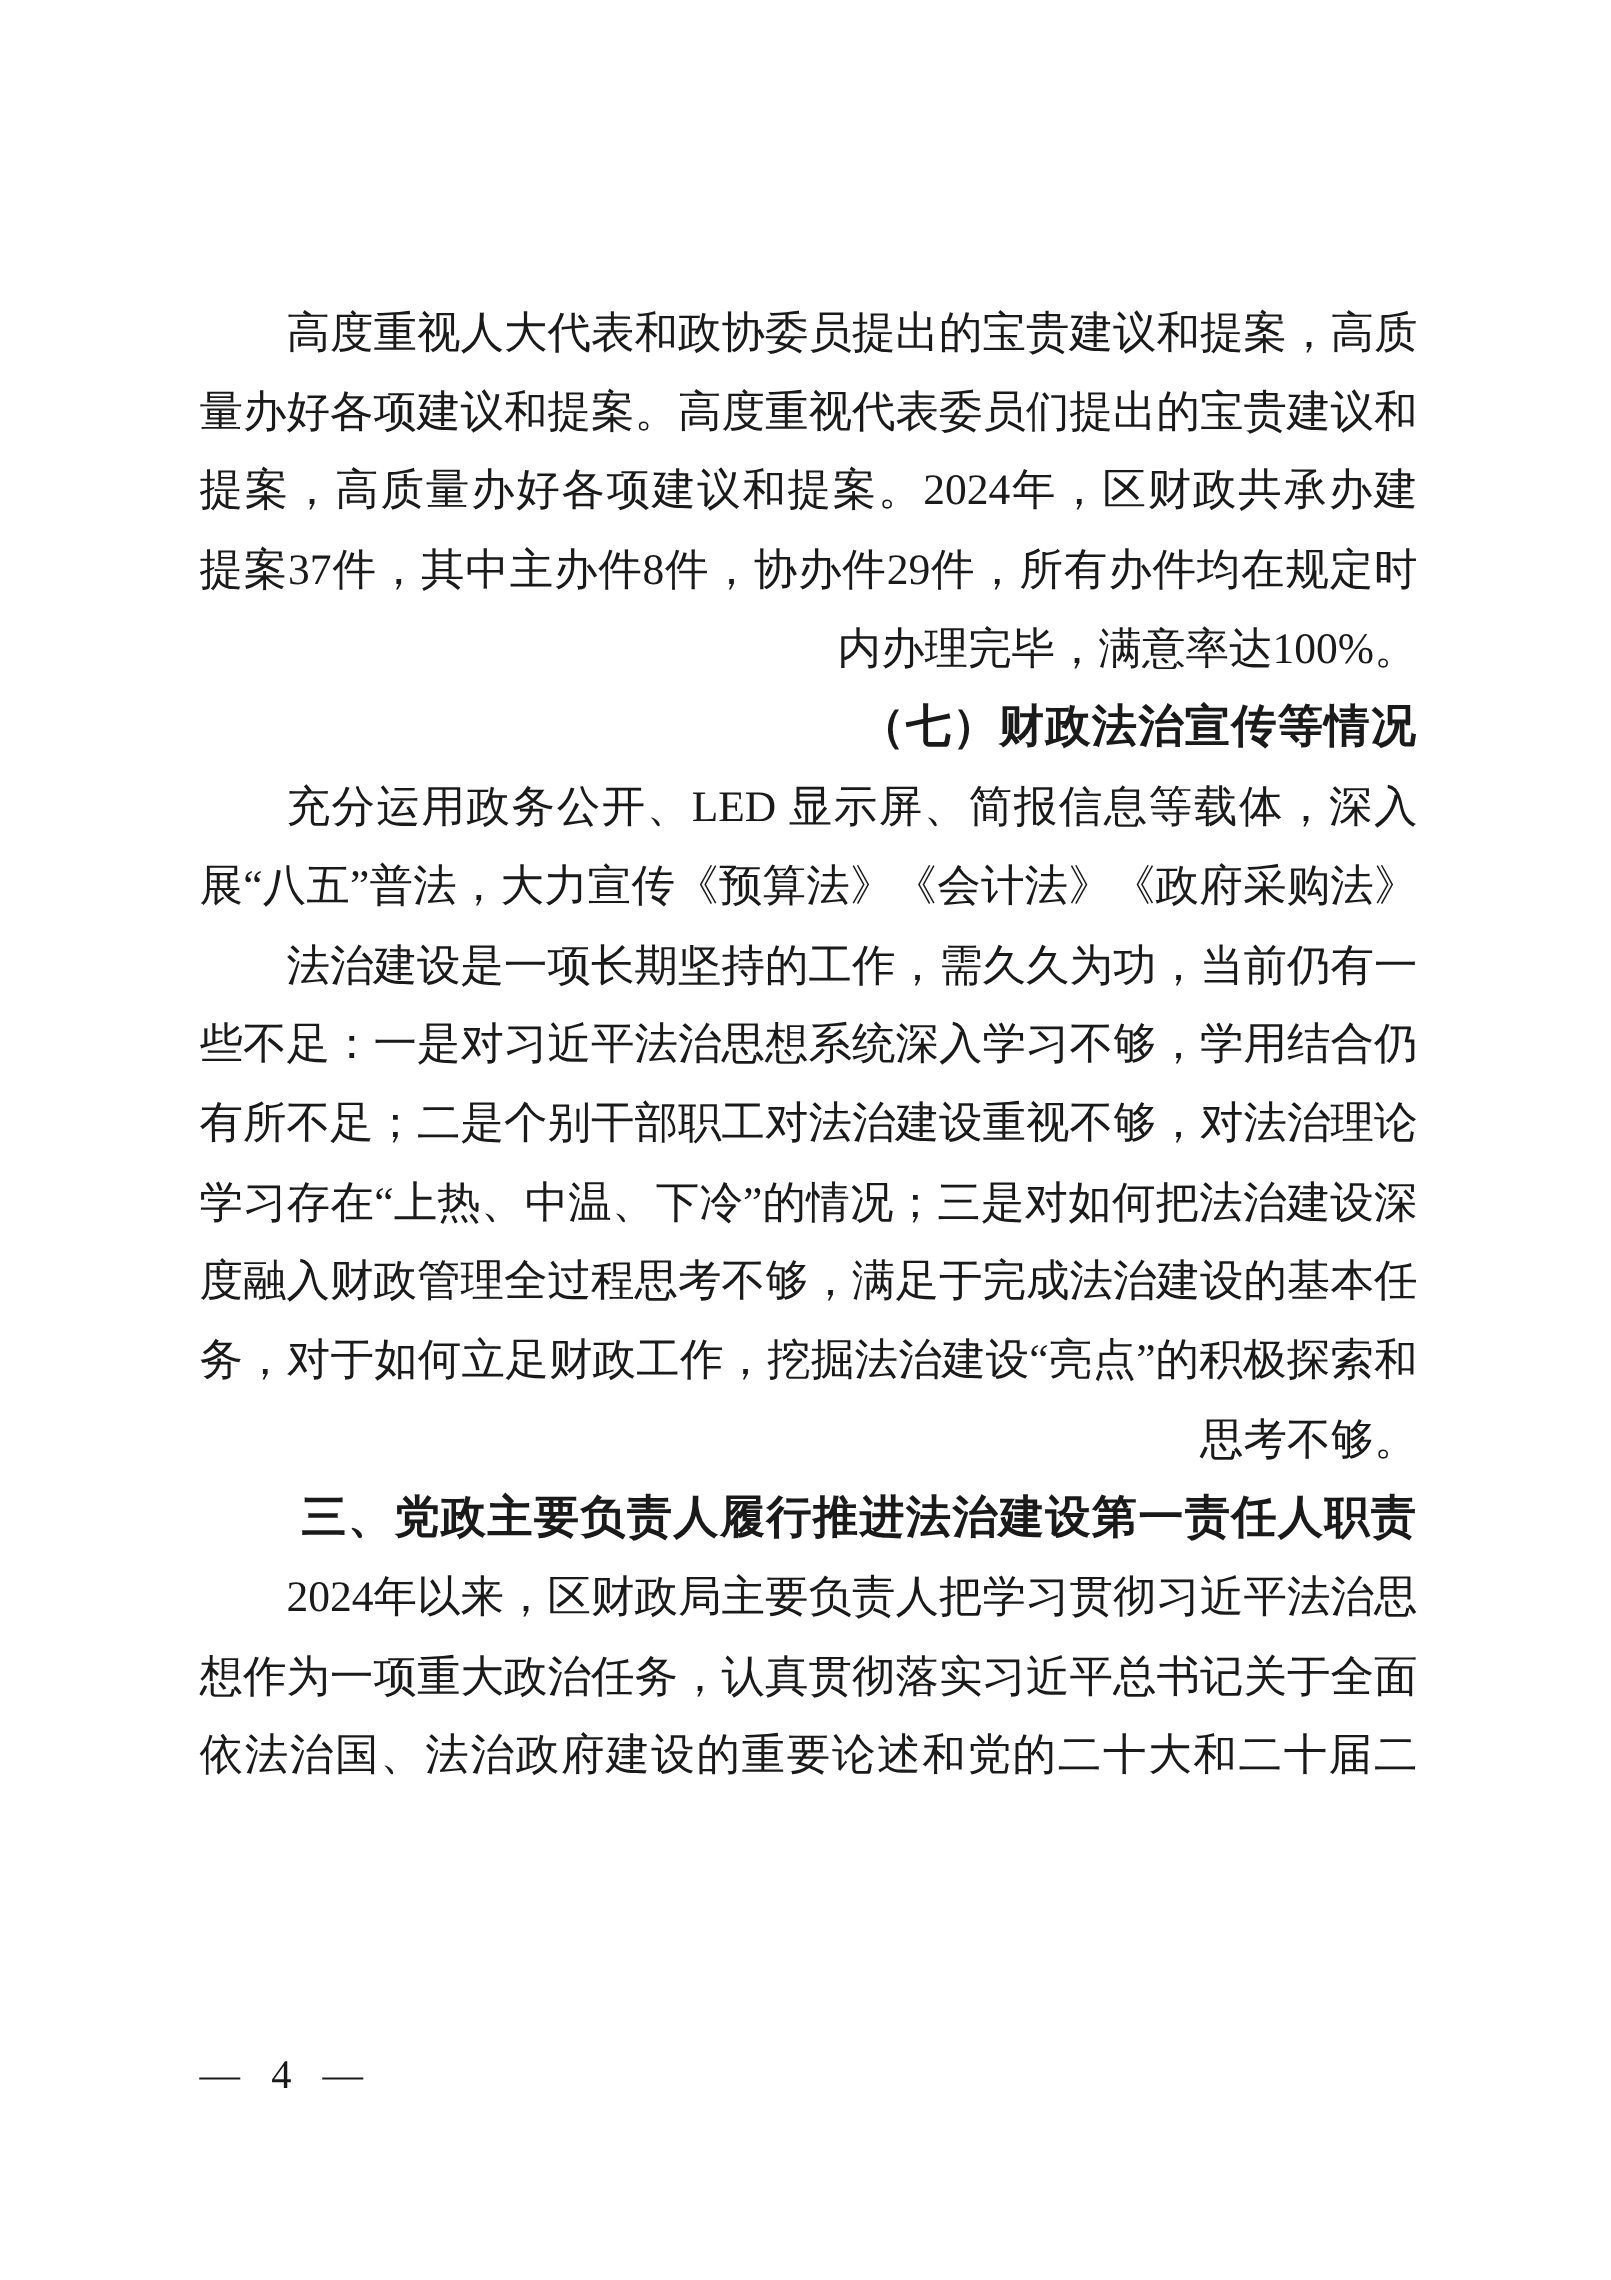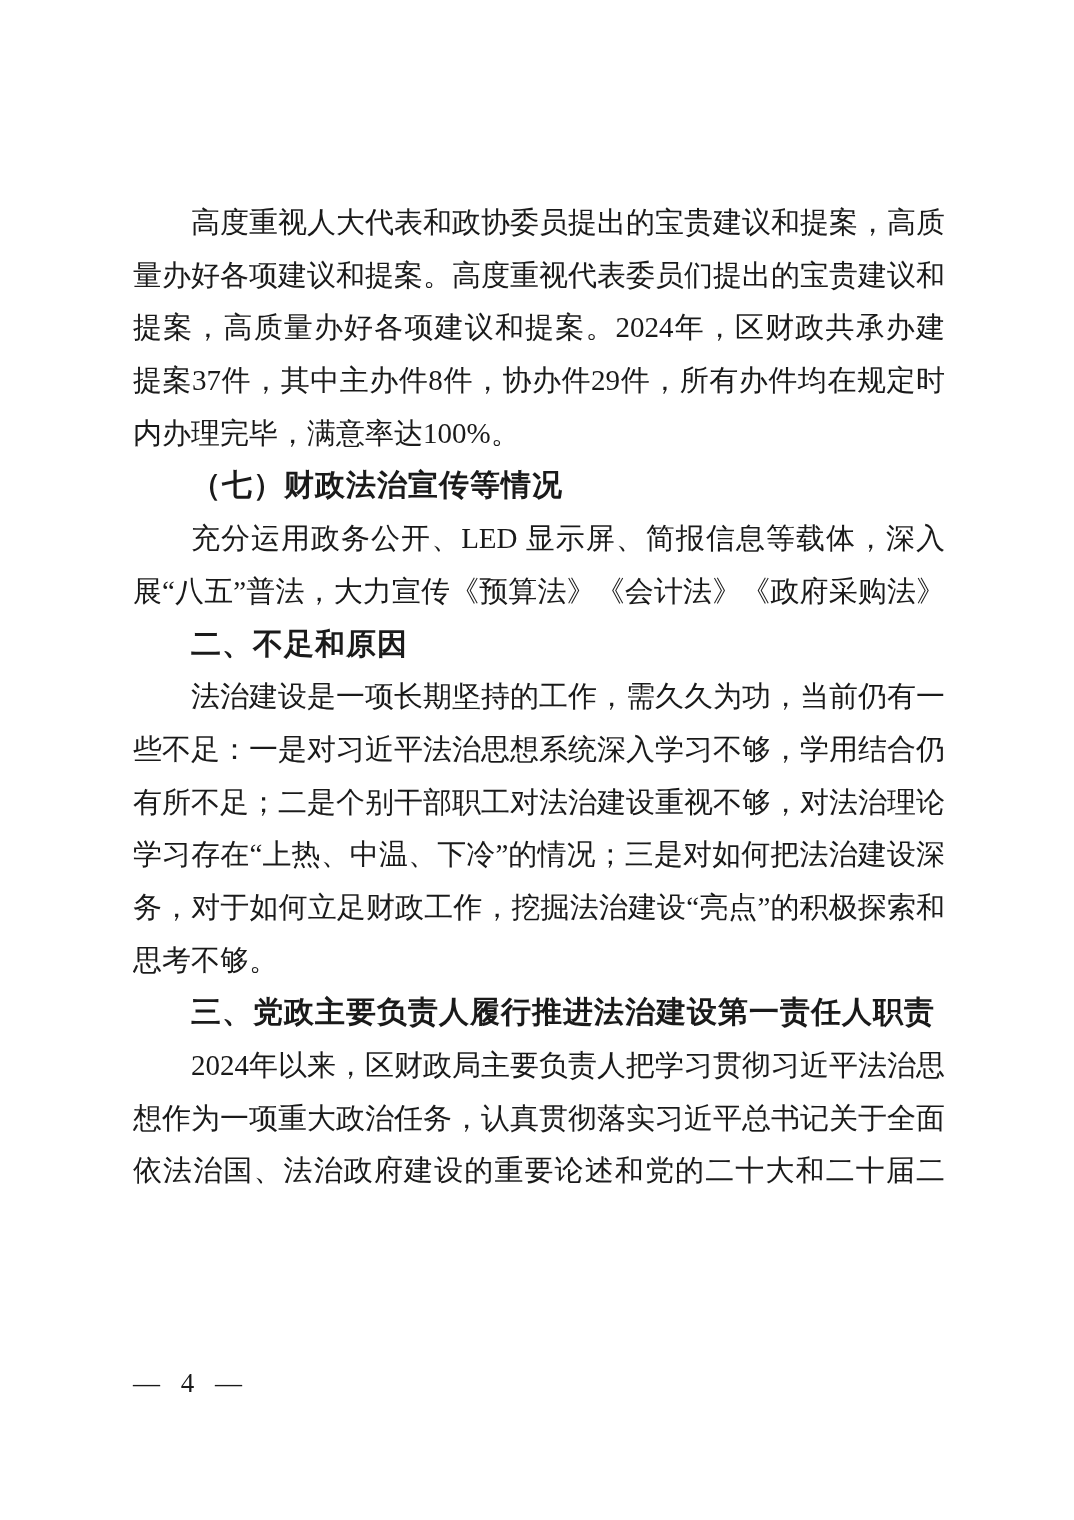--- a/index.html
+++ b/index.html
@@ -16,21 +16,21 @@
     top: 196px;
     width: 812px;
   }
   .line {
     height: 52.7px;
     line-height: 52.7px;
     font-size: 29px;
     color: #1a1a1a;
     font-family: "Liberation Serif", "DejaVu Serif", serif;
     overflow: hidden;
-    text-align: left;
+    text-align: right;
   }
   .line.fill {
     text-align: justify;
     text-align-last: justify;
   }
   .line.indent { text-indent: 58px; }
   .line.kai {
     font-weight: bold;
     font-size: 30px;
     white-space: nowrap;
@@ -63,25 +63,25 @@
 <div class="page">
   <div class="doc-body">
       <div class="line body indent fill"><span class="run">高度重视人大代表和政协委员提出的宝贵建议和提案，高质</span></div>
       <div class="line body fill"><span class="run">量办好各项建议和提案。高度重视代表委员们提出的宝贵建议和</span></div>
       <div class="line body fill"><span class="run">提案，高质量办好各项建议和提案。2024年，区财政共承办建议、</span></div>
       <div class="line body fill"><span class="run">提案37件，其中主办件8件，协办件29件，所有办件均在规定时间</span></div>
       <div class="line body"><span class="run">内办理完毕，满意率达100%。</span></div>
       <div class="line kai indent"><span class="run">（七）财政法治宣传等情况</span></div>
       <div class="line body indent fill"><span class="run">充分运用政务公开、LED 显示屏、简报信息等载体，深入开</span></div>
       <div class="line body fill"><span class="run">展“八五”普法，大力宣传《预算法》《会计法》《政府采购法》等</span></div>
-      <div class="line hei indent"><span class="run">二、不足和原因</span></div>
       <div class="line body indent fill"><span class="run">法治建设是一项长期坚持的工作，需久久为功，当前仍有一</span></div>
       <div class="line body fill"><span class="run">些不足：</span><span class="run b">一是</span><span class="run">对习近平法治思想系统深入学习不够，学用结合仍</span></div>
       <div class="line body fill"><span class="run">有所不足；</span><span class="run b">二是</span><span class="run">个别干部职工对法治建设重视不够，对法治理论</span></div>
       <div class="line body fill"><span class="run">学习存在“上热、中温、下冷”的情况；</span><span class="run b">三是</span><span class="run">对如何把法治建设深</span></div>
+      <div class="line body fill"><span class="run">度融入财政管理全过程思考不够，满足于完成法治建设的基本任</span></div>
       <div class="line body fill"><span class="run">务，对于如何立足财政工作，挖掘法治建设“亮点”的积极探索和</span></div>
       <div class="line body"><span class="run">思考不够。</span></div>
       <div class="line hei indent"><span class="run">三、党政主要负责人履行推进法治建设第一责任人职责</span></div>
       <div class="line body indent fill"><span class="run">2024年以来，区财政局主要负责人把学习贯彻习近平法治思</span></div>
       <div class="line body fill"><span class="run">想作为一项重大政治任务，认真贯彻落实习近平总书记关于全面</span></div>
       <div class="line body fill"><span class="run">依法治国、法治政府建设的重要论述和党的二十大和二十届二中、</span></div>
     </div>
   <div class="footer">
     <span>— 4 —</span>
   </div>

